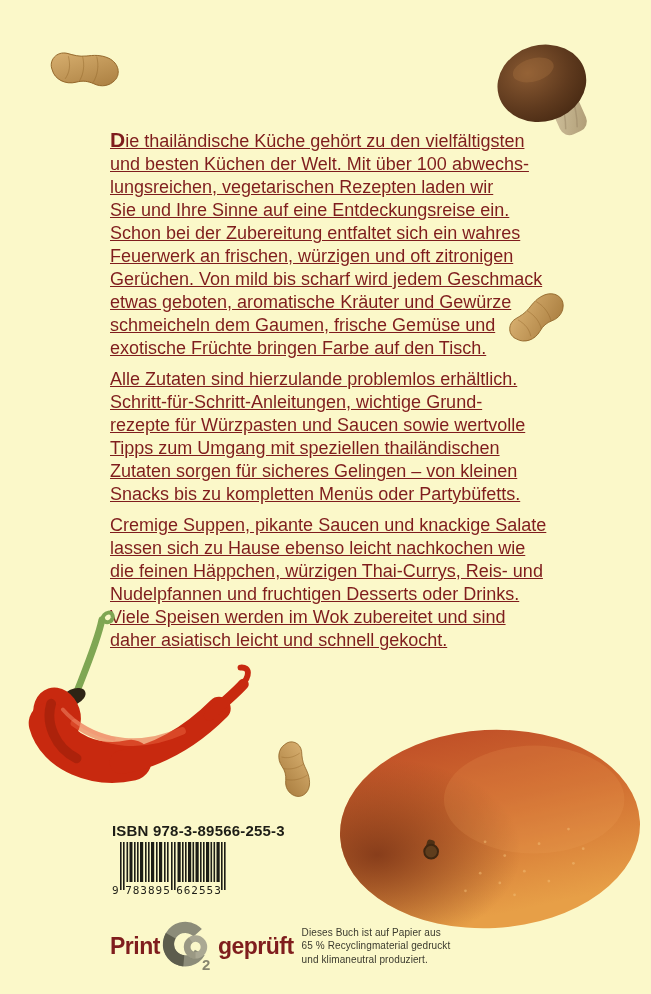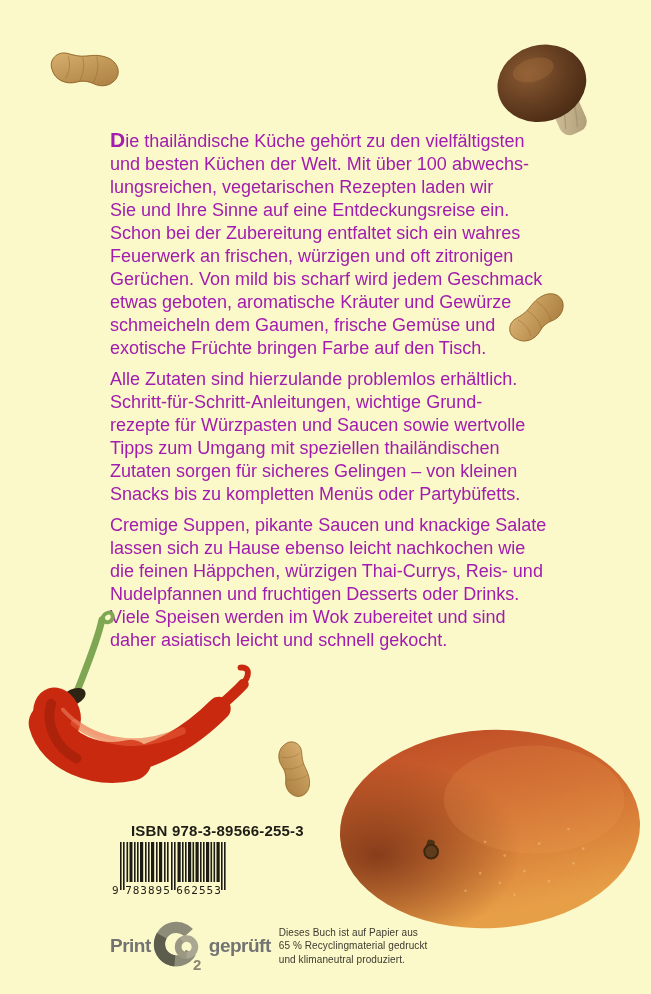--- a/index.html
+++ b/index.html
@@ -6,38 +6,38 @@
   .stage{
     position:relative;
     width:651px;height:994px;
     background:#fbf8c9;
     overflow:hidden;
     font-family:"Liberation Sans",sans-serif;
   }
   
   .blurb{
     position:absolute;left:110px;top:128px;
-    color:#a21caf;
-    font-size:18px;line-height:23px;
+    color:#7f1d1d;
+    font-size:18px;line-height:23px;text-decoration:underline;
   }
   .blurb p{margin:0 0 8px 0;}
   .blurb p span{white-space:pre;}
   .drop-cap{font-weight:700;font-size:21px;}
   
   .isbn-block{position:absolute;left:110px;top:822px;}
   .isbn-label{
     font-size:15px;font-weight:600;color:#1d1d16;
-    margin-left:21px;letter-spacing:.2px;
+    margin-left:2px;letter-spacing:.2px;
   }
   .barcode-svg{display:block;margin-top:3px;}
   .bc-bar{fill:#1d1d16;}
   .bc-digit{font-family:"DejaVu Sans Mono",monospace;font-size:11px;fill:#1d1d16;letter-spacing:1px;}
   
   .eco{position:absolute;left:110px;top:916px;display:flex;align-items:center;}
-  .eco-word{font-size:19px;font-weight:700;color:#737373;letter-spacing:-.5px;}
+  .eco-word{font-size:23px;font-weight:700;color:#7f1d1d;letter-spacing:-.5px;}
   .co2-svg{margin:0 1px;}
   .co2-sub{font-family:"Liberation Sans",sans-serif;font-size:16px;font-weight:700;fill:#87866f;}
   .eco-note{
     margin-left:8px;
     font-size:10px;line-height:13.5px;color:#3b3a2e;
     letter-spacing:.1px;
   }
   
   .produce{position:absolute;}
   .rot8{transform:rotate(8deg);}

